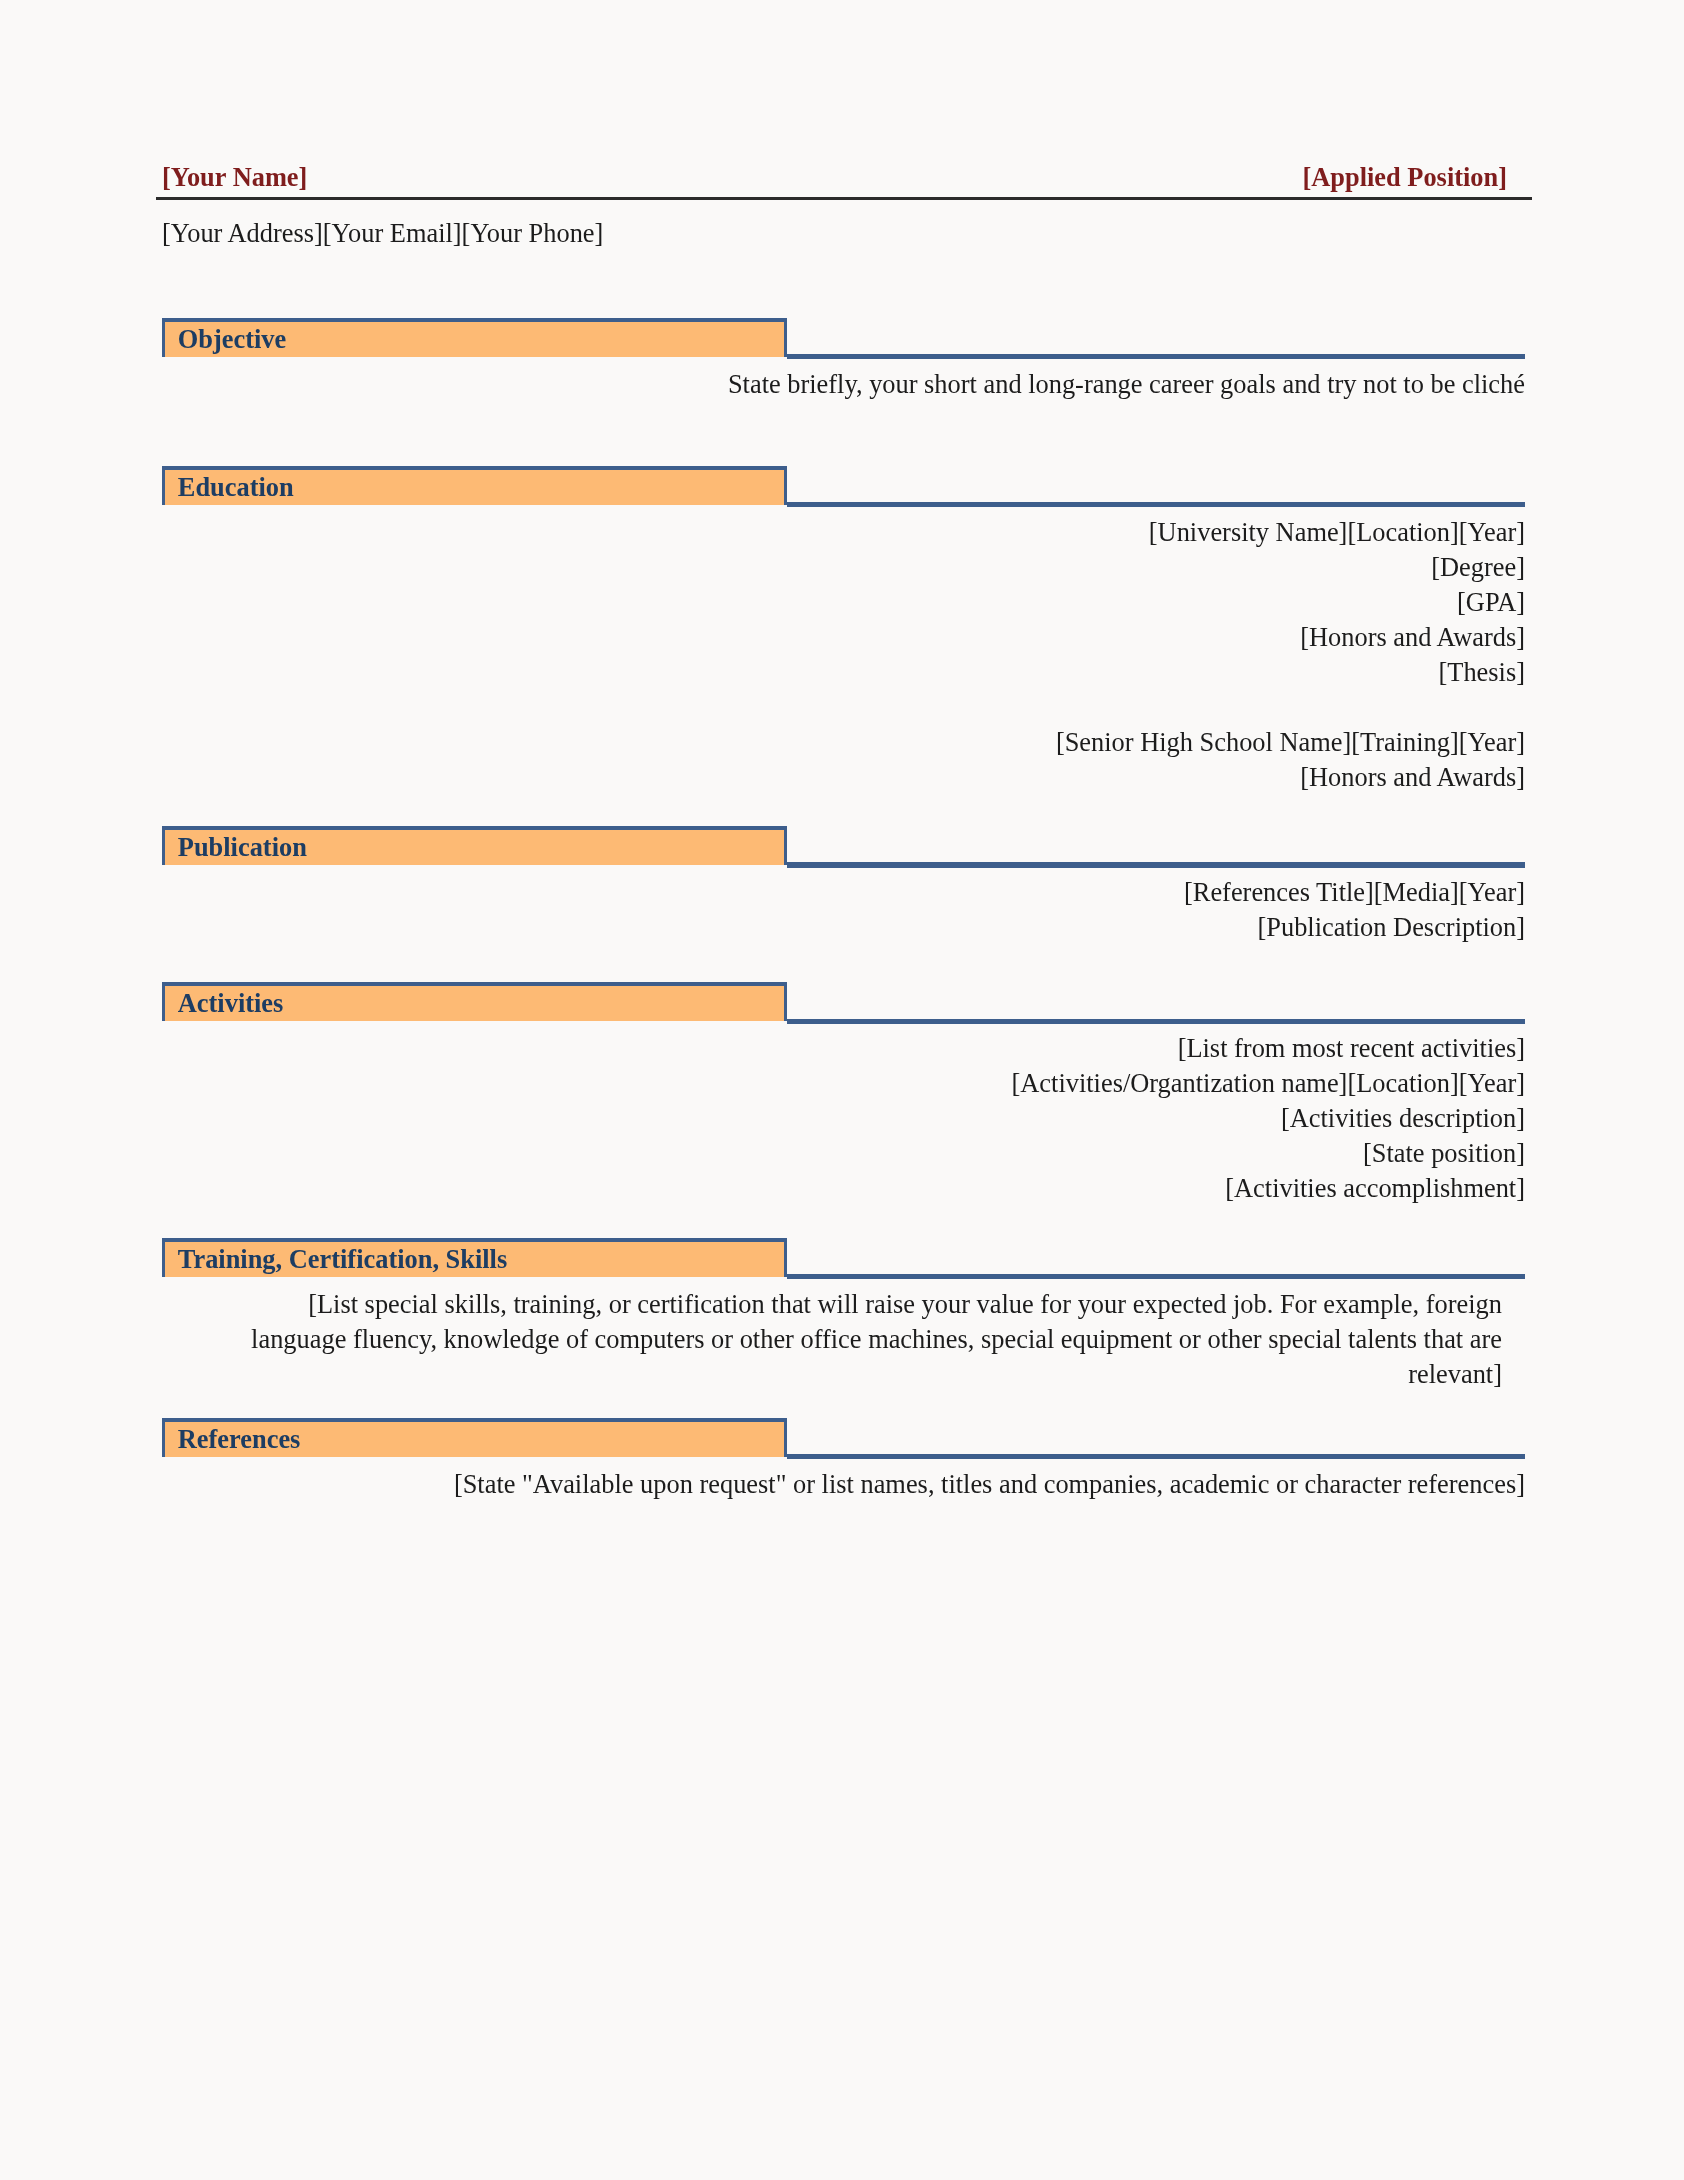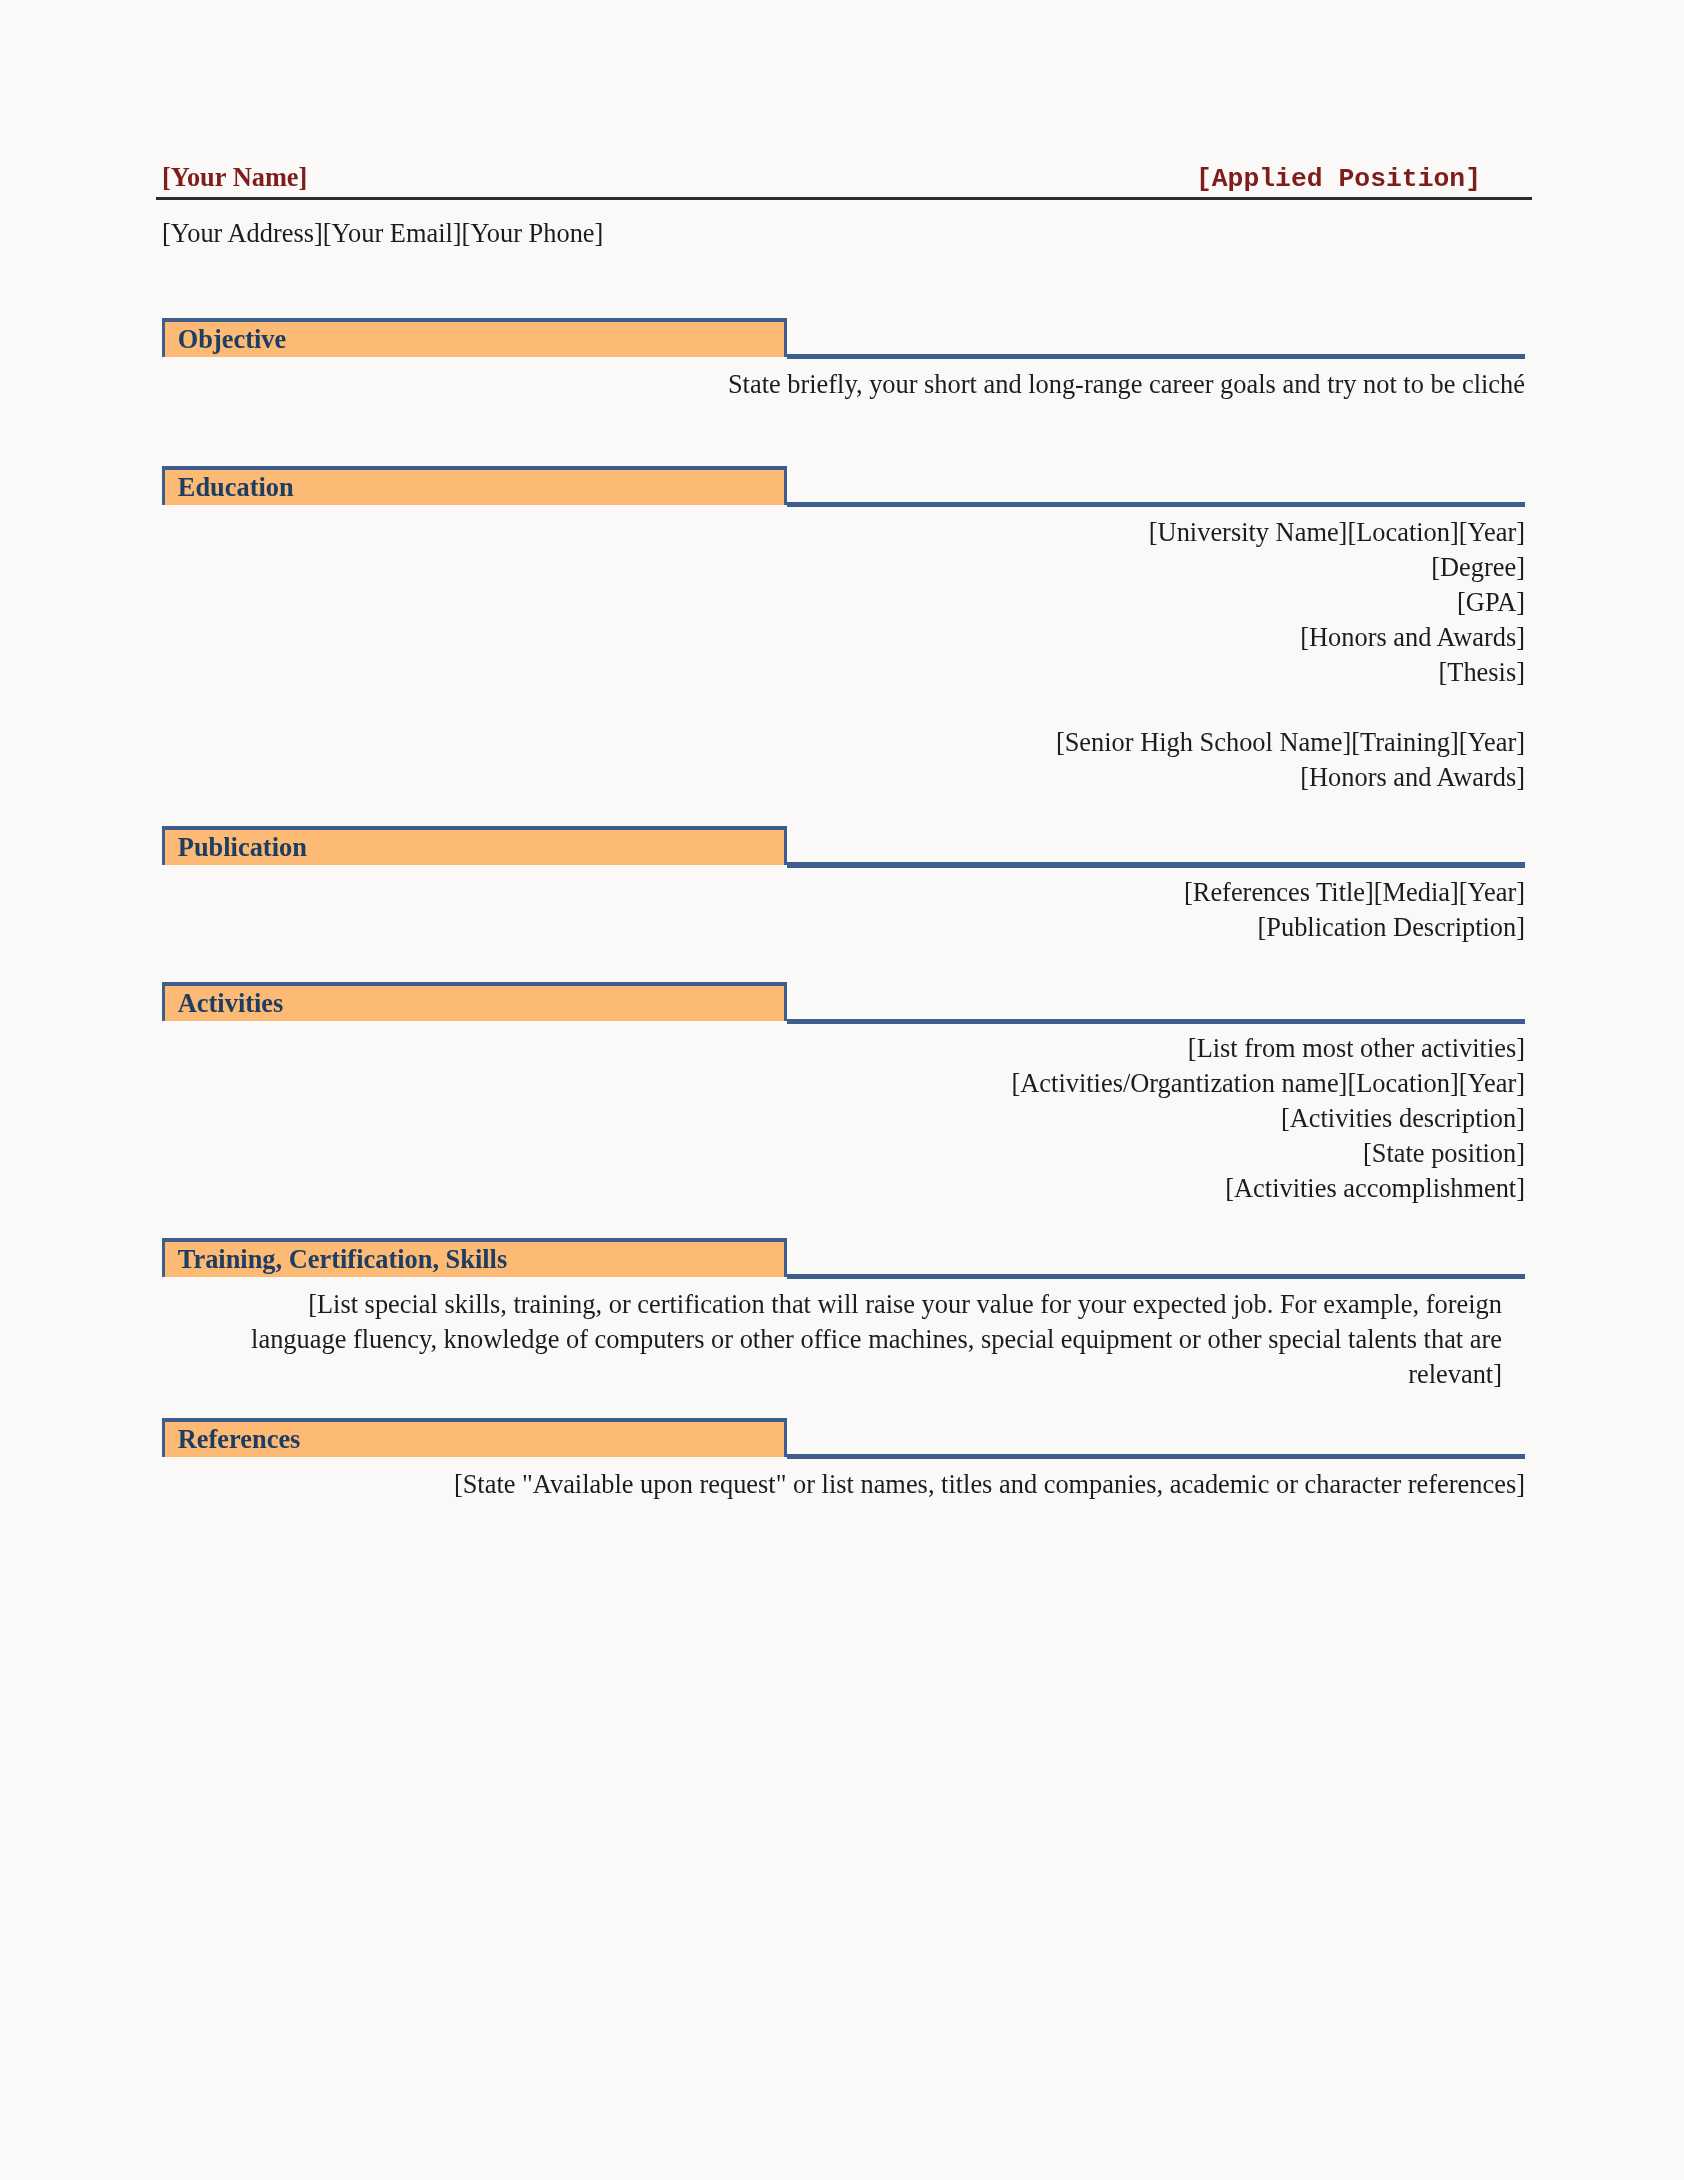--- a/index.html
+++ b/index.html
@@ -20,21 +20,21 @@
     justify-content: space-between;
     align-items: baseline;
     height: 35px;
   }
   .name, .position {
     font-size: 26.4px;
     font-weight: bold;
     color: #7f1d1d;
     white-space: nowrap;
   }
-  .position { margin-right: 44px; font-family: Liberation Mono, monospace; }
+  .position { margin-right: 18px; }
   .rule {
     height: 2.6px;
     background: #2b2b2b;
     margin-left: -6px;
     width: calc(100% + 12.8px);
   }
   .contact {
     margin-top: 16px;
     font-size: 26.4px;
     line-height: 35px;
@@ -141,21 +141,21 @@
         </div>
   </section>
       <section class="section sec-activities">
     <div class="sec-header">
       <div class="sec-box">
         <span class="sec-title">Activities</span>
       </div>
       <div class="sec-rule"></div>
     </div>
     <div class="sec-body">
-          <div class="line">[List from most other activities]</div>
+          <div class="line">[List from most recent activities]</div>
           <div class="line">[Activities/Organtization name][Location][Year]</div>
           <div class="line">[Activities description]</div>
           <div class="line">[State position]</div>
           <div class="line">[Activities accomplishment]</div>
         </div>
   </section>
       <section class="section sec-training">
     <div class="sec-header">
       <div class="sec-box">
         <span class="sec-title">Training, Certification, Skills</span>

